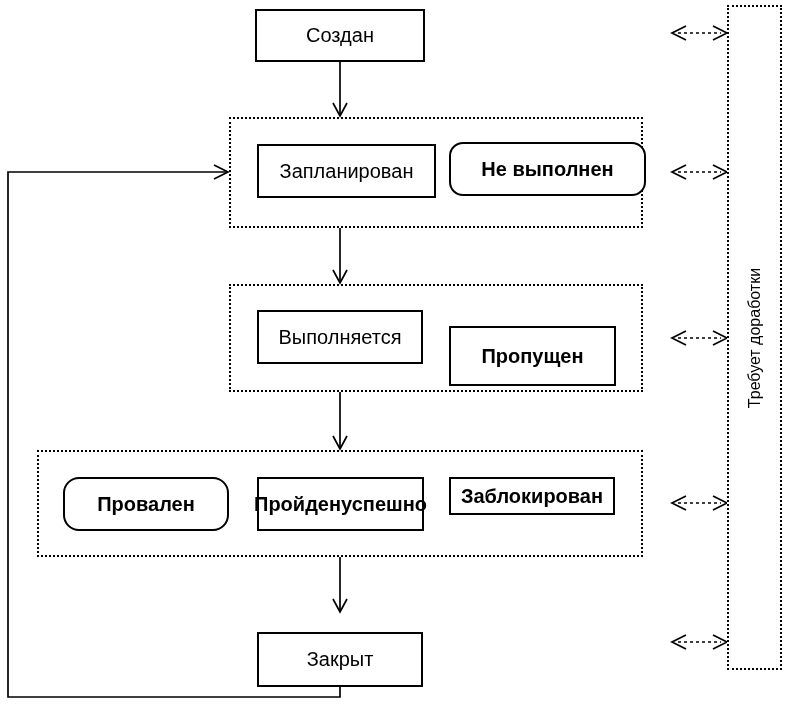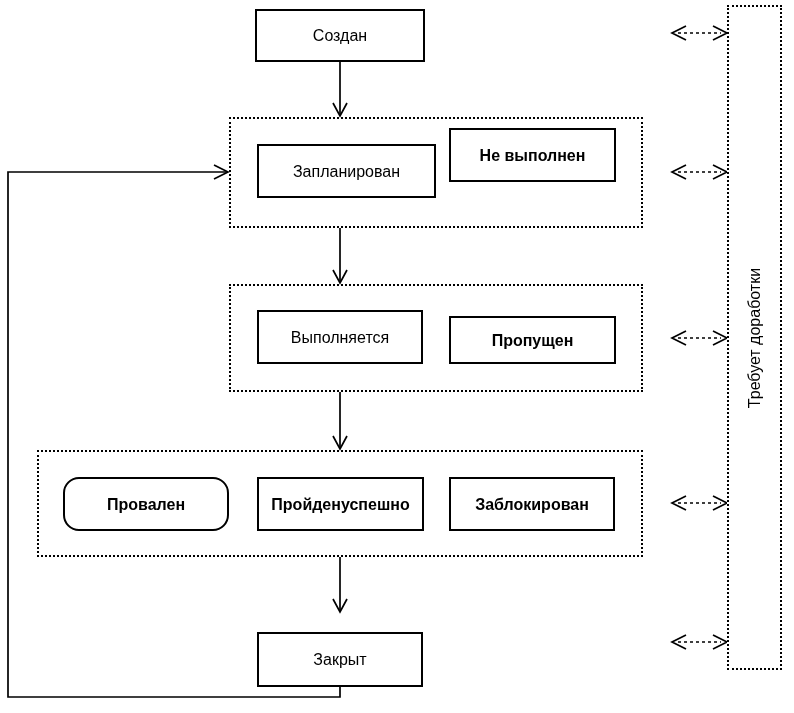--- a/index.html
+++ b/index.html
@@ -22,41 +22,41 @@
   }
 
   .node {
     position: absolute;
     border: 2px solid #000000;
     background: #ffffff;
     display: flex;
     align-items: center;
     justify-content: center;
     text-align: center;
-    font-size: 16px;
+    font-size: 20px;
     color: #000000;
     line-height: 19px;
   }
   .node.bold { font-weight: bold; }
 
   .group {
     position: absolute;
     border: 2px dotted #000000;
     background: transparent;
   }
 
   
   #n-sozdan        { left: 255px; top:   9px; width: 170px; height: 53px; }
   #n-zaplanirovan  { left: 257px; top: 144px; width: 179px; height: 54px; }
-  #n-nevypolnen    { left: 449px; top: 128px; width: 167px; height: 54px; }
+  #n-nevypolnen    { left: 449px; top: 142px; width: 197px; height: 54px; border-radius: 14px; }
   #n-vypolnyaetsya { left: 257px; top: 310px; width: 166px; height: 54px; }
-  #n-propushchen   { left: 449px; top: 316px; width: 167px; height: 48px; }
+  #n-propushchen   { left: 449px; top: 326px; width: 167px; height: 60px; }
   #n-provalen      { left:  63px; top: 477px; width: 166px; height: 54px; border-radius: 16px; }
   #n-proiden       { left: 257px; top: 477px; width: 167px; height: 54px; flex-direction: row; }
-  #n-zablokirovan  { left: 449px; top: 477px; width: 166px; height: 54px; }
+  #n-zablokirovan  { left: 449px; top: 477px; width: 166px; height: 38px; }
   #n-zakryt        { left: 257px; top: 613px; width: 166px; height: 55px; margin-top: 19px; }
 
   
   #g-row2 { left: 229px; top: 117px; width: 414px; height: 111px; }
   #g-row3 { left: 229px; top: 284px; width: 414px; height: 108px; }
   #g-row4 { left:  37px; top: 450px; width: 606px; height: 107px; }
 
   
   #rework-bar {
     position: absolute;

